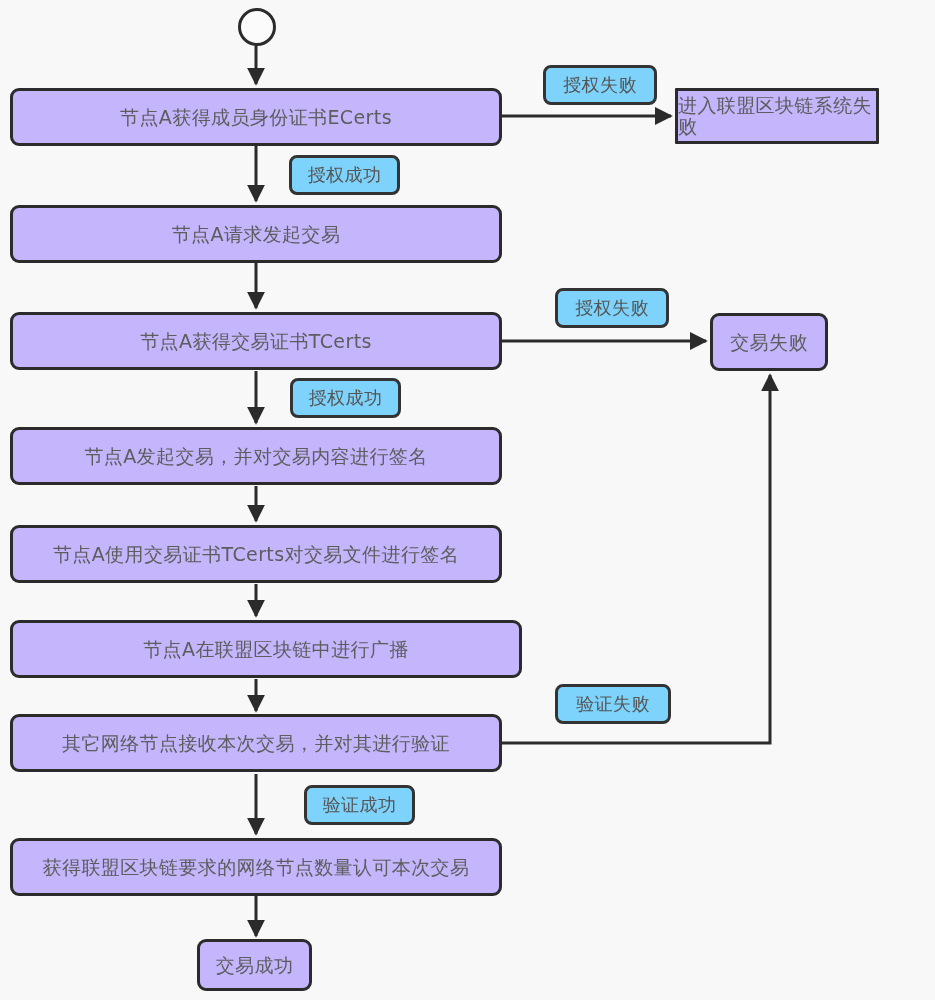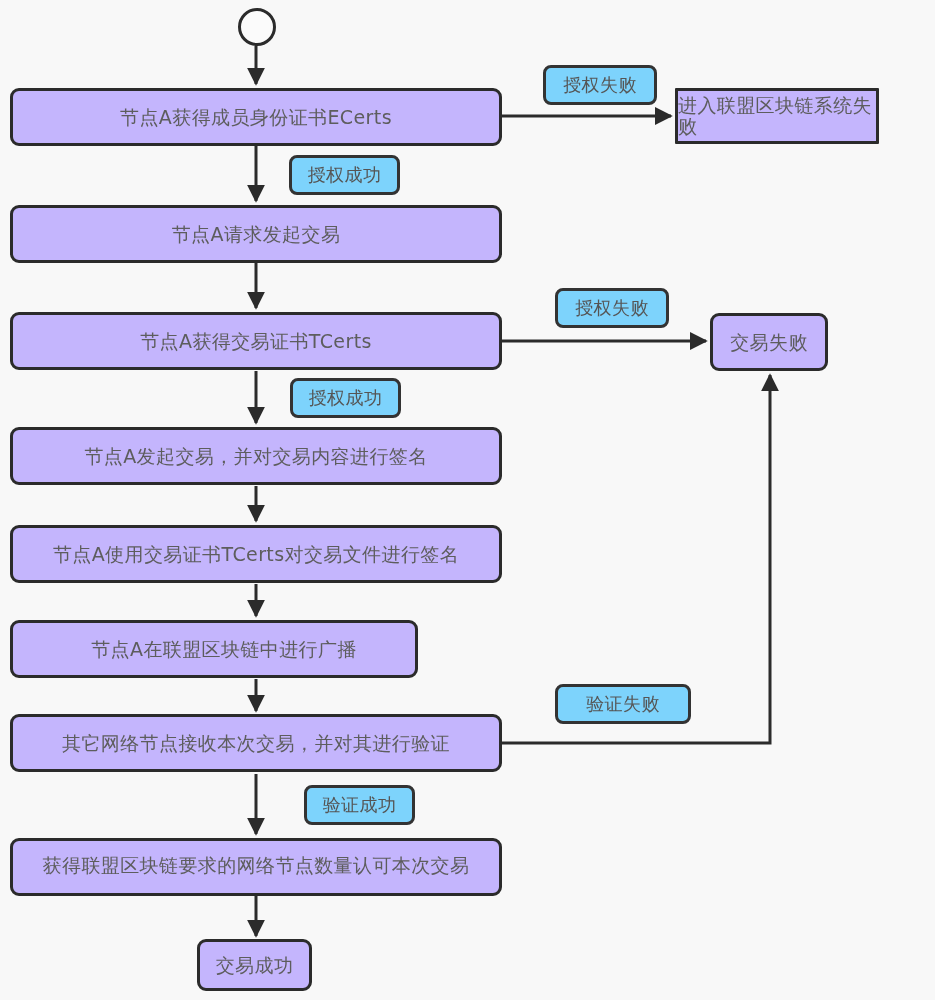--- a/index.html
+++ b/index.html
@@ -132,29 +132,29 @@
   </div>
 
   <div class="node process" style="left:10px; top:427px; width:492px; height:58px;">
     <span>节点A发起交易，并对交易内容进行签名</span>
   </div>
 
   <div class="node process" style="left:10px; top:525px; width:492px; height:58px;">
     <span>节点A使用交易证书TCerts对交易文件进行签名</span>
   </div>
 
-  <div class="node process" style="left:10px; top:620px; width:408px; height:58px;padding-left:20px;">
+  <div class="node process" style="left:10px; top:620px; width:512px; height:58px;padding-left:20px;">
     <span>节点A在联盟区块链中进行广播</span>
   </div>
 
   <div class="node process" style="left:10px; top:714px; width:492px; height:58px;">
     <span>其它网络节点接收本次交易，并对其进行验证</span>
   </div>
 
-  <div class="node process" style="left:10px; top:838px; width:492px; height:58px;font-family:Liberation Mono, monospace;">
+  <div class="node process" style="left:10px; top:838px; width:492px; height:58px;">
     <span>获得联盟区块链要求的网络节点数量认可本次交易</span>
   </div>
 
   <div class="node square" style="left:675px; top:88px; width:204px; height:56px;">
     <span>进入联盟区块链系统失败</span>
   </div>
 
   <div class="node terminator" style="left:710px; top:313px; width:118px; height:58px;">
     <span>交易失败</span>
   </div>
@@ -172,21 +172,21 @@
   </div>
 
   <div class="label-chip" style="left:555px; top:288px; width:114px; height:40px;">
     <span>授权失败</span>
   </div>
 
   <div class="label-chip" style="left:290px; top:378px; width:111px; height:40px;">
     <span>授权成功</span>
   </div>
 
-  <div class="label-chip" style="left:555px; top:684px; width:136px; height:40px;">
+  <div class="label-chip" style="left:555px; top:684px; width:116px; height:40px;">
     <span>验证失败</span>
   </div>
 
   <div class="label-chip" style="left:304px; top:785px; width:111px; height:40px;">
     <span>验证成功</span>
   </div>
 
 </div>
 
 </body></html>

